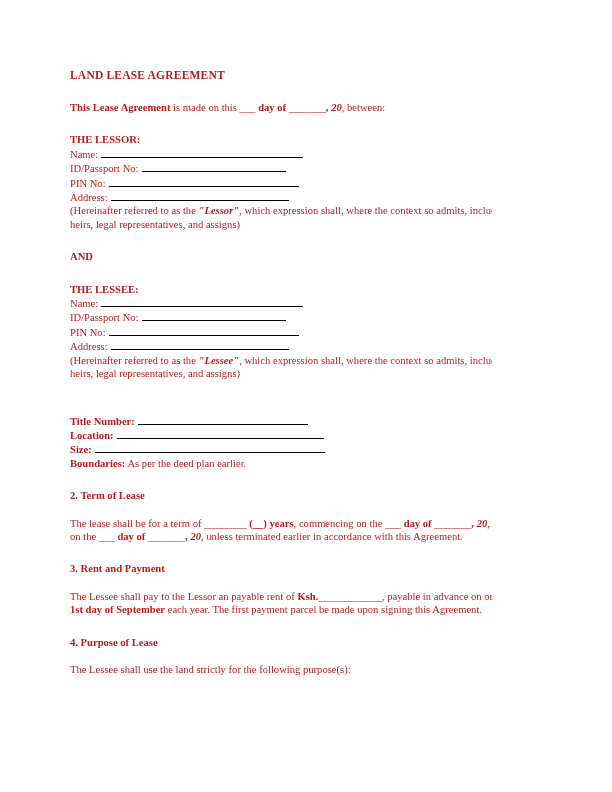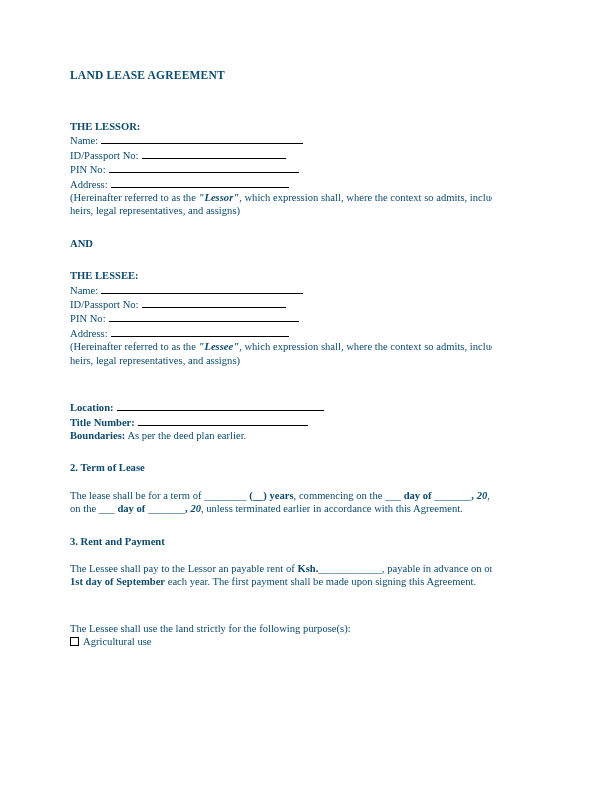--- a/index.html
+++ b/index.html
@@ -7,21 +7,21 @@
     padding: 0;
     background: #ffffff;
   }
   .page {
     position: relative;
     width: 492px;
     height: 792px;
     background: #ffffff;
     overflow: hidden;
     font-family: "Liberation Serif", "DejaVu Serif", serif;
-    color: #0c4a6e;
+    color: #b91c1c;
   }
   .content {
     position: absolute;
     left: 70px;
     top: 68px;
     width: 472px;
   }
 
   
   .doc-title {
@@ -94,20 +94,21 @@
   }
 </style>
 </head>
 <body>
 
 <div class="page">
   <div class="content">
 
     <h1 class="doc-title">LAND LEASE AGREEMENT</h1>
 
+    <p class="para"><span class="b">This Lease Agreement</span><span> is made on this </span><span>___</span><span class="b"> day of </span><span>_______</span><span class="b">, </span><span class="bi">20</span><span>, between:</span></p>
 
     <div class="spacer-lg"></div>
 
     <p class="party-head">THE LESSOR:</p>
 
     <span class="field-row"><span class="field-label">Name:</span><span class="rule" style="width: 202px;"></span></span>
     <span class="field-row"><span class="field-label">ID/Passport No:</span><span class="rule" style="width: 144px;"></span></span>
     <span class="field-row"><span class="field-label">PIN No:</span><span class="rule" style="width: 190px;"></span></span>
     <span class="field-row"><span class="field-label">Address:</span><span class="rule" style="width: 178px;"></span></span>
 
@@ -125,36 +126,37 @@
     <span class="field-row"><span class="field-label">ID/Passport No:</span><span class="rule" style="width: 144px;"></span></span>
     <span class="field-row"><span class="field-label">PIN No:</span><span class="rule" style="width: 190px;"></span></span>
     <span class="field-row"><span class="field-label">Address:</span><span class="rule" style="width: 178px;"></span></span>
 
     <p class="para"><span>(Hereinafter referred to as the </span><span class="bi">"Lessee"</span><span>, which expression shall, where the context so admits, include their heirs, legal representatives, and assigns)</span></p>
 
     <div class="spacer-lg"></div>
 
     <div class="spacer-md"></div>
 
+    <span class="field-row"><span class="field-label-b">Title Number:</span><span class="rule" style="width: 170px;"></span></span>
     <span class="field-row"><span class="field-label-b">Location:</span><span class="rule" style="width: 207px;"></span></span>
-    <span class="field-row"><span class="field-label-b">Title Number:</span><span class="rule" style="width: 170px;"></span></span>
+    <span class="field-row"><span class="field-label-b">Size:</span><span class="rule" style="width: 230px;"></span></span>
     <p class="para"><span class="b">Boundaries:</span><span> As per the deed plan earlier.</span></p>
 
     <div class="spacer-lg"></div>
 
     <p class="sec-head">2. Term of Lease</p>
     <div class="spacer-md"></div>
     <p class="para"><span>The lease shall be for a term of </span><span>________</span><span class="b"> (__) years</span><span>, commencing on the </span><span>___</span><span class="b"> day of </span><span>_______</span><span class="b">, </span><span class="bi">20</span><span>, and ending on the </span><span>___</span><span class="b"> day of </span><span>_______</span><span class="b">, </span><span class="bi">20</span><span>, unless terminated earlier in accordance with this Agreement.</span></p>
 
     <div class="spacer-lg"></div>
 
     <p class="sec-head">3. Rent and Payment</p>
     <div class="spacer-md"></div>
-    <p class="para"><span>The Lessee shall pay to the Lessor an payable rent of </span><span class="b">Ksh.</span><span>____________</span><span>, payable in advance on or before the </span><span class="b">1st day of September</span><span> each year. The first payment shall be made upon signing this Agreement.</span></p>
+    <p class="para"><span>The Lessee shall pay to the Lessor an payable rent of </span><span class="b">Ksh.</span><span>____________</span><span>, payable in advance on or before the </span><span class="b">1st day of September</span><span> each year. The first payment parcel be made upon signing this Agreement.</span></p>
 
     <div class="spacer-lg"></div>
 
+    <p class="sec-head">4. Purpose of Lease</p>
     <div class="spacer-md"></div>
     <p class="para">The Lessee shall use the land strictly for the following purpose(s):</p>
-    <div class="checkbox-row"><span class="checkbox"></span><span>Agricultural use</span></div>
 
   </div>
 </div>
 
 </body></html>

